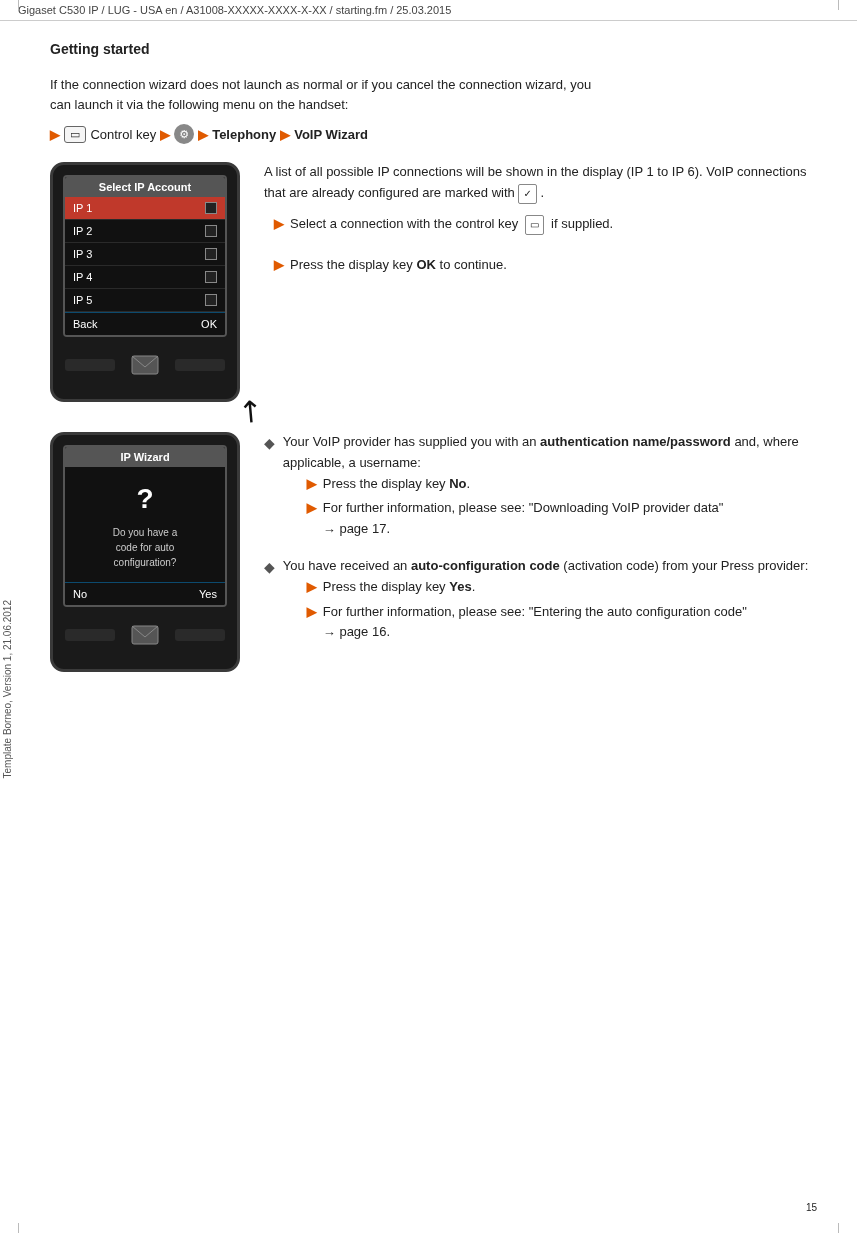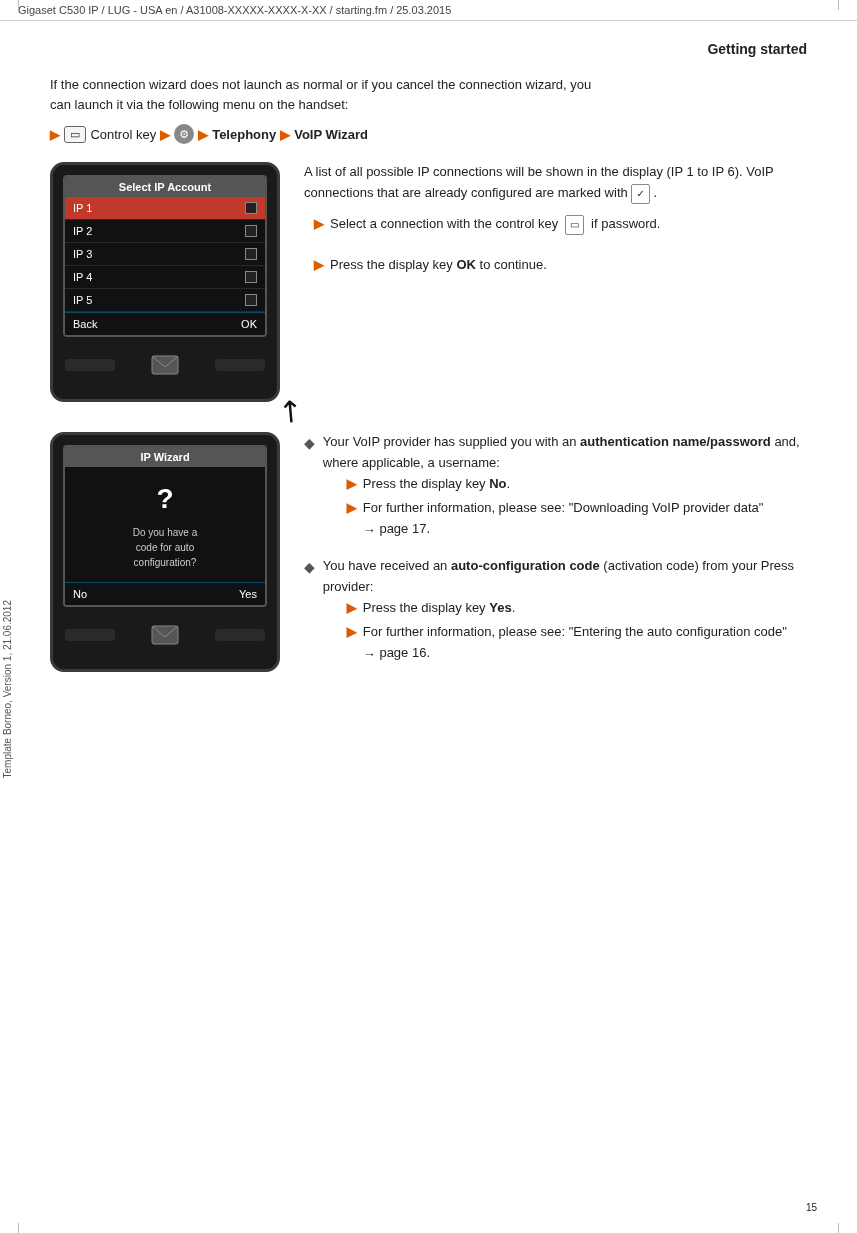--- a/index.html
+++ b/index.html
@@ -49,21 +49,20 @@
     }
 
     
     .main-content {
       margin: 0 40px 0 50px;
       padding-top: 20px;
     }
 
     
     .section-title {
-      text-align: right;
       font-weight: bold;
       font-size: 14px;
       margin-bottom: 18px;
       padding-right: 10px;
     }
 
     
     .intro-para {
       font-size: 13px;
       line-height: 1.5;
@@ -90,21 +89,21 @@
     
     .two-col {
       display: flex;
       gap: 24px;
       margin-bottom: 30px;
       align-items: flex-start;
     }
 
     
     .phone-mockup {
-      width: 230px;
+      width: 190px;
       flex-shrink: 0;
       background: #1a1a1a;
       border-radius: 14px;
       padding: 10px 10px 18px 10px;
       position: relative;
       border: 3px solid #3a3a3a;
     }
 
     .phone-screen {
       background: #000;
@@ -440,21 +439,21 @@
         <span>A list of all possible IP connections will be shown in the display (IP 1 to IP 6). VoIP connections that are already configured are marked with</span>
         <span style="display:inline-block; border:1px solid #888; padding:1px 4px; font-size:10px; border-radius:2px;">✓</span>
         <span> .</span>
       </p>
 
       <div class="bullet-item">
         <span class="bullet-arrow">▶</span>
         <span>
           <span>Select a connection with the control key</span>
           <span style="display:inline-block; border:1px solid #888; padding:1px 4px; font-size:10px; border-radius:2px; margin:0 3px;">▭</span>
-          <span>if password.</span>
+          <span>if supplied.</span>
         </span>
       </div>
 
       <div style="margin-top: 20px;">
         <div class="press-line">
           <span class="bullet-arrow">▶</span>
           <span>
             <span>Press the display key </span><strong>OK</strong><span> to continue.</span>
           </span>
         </div>

